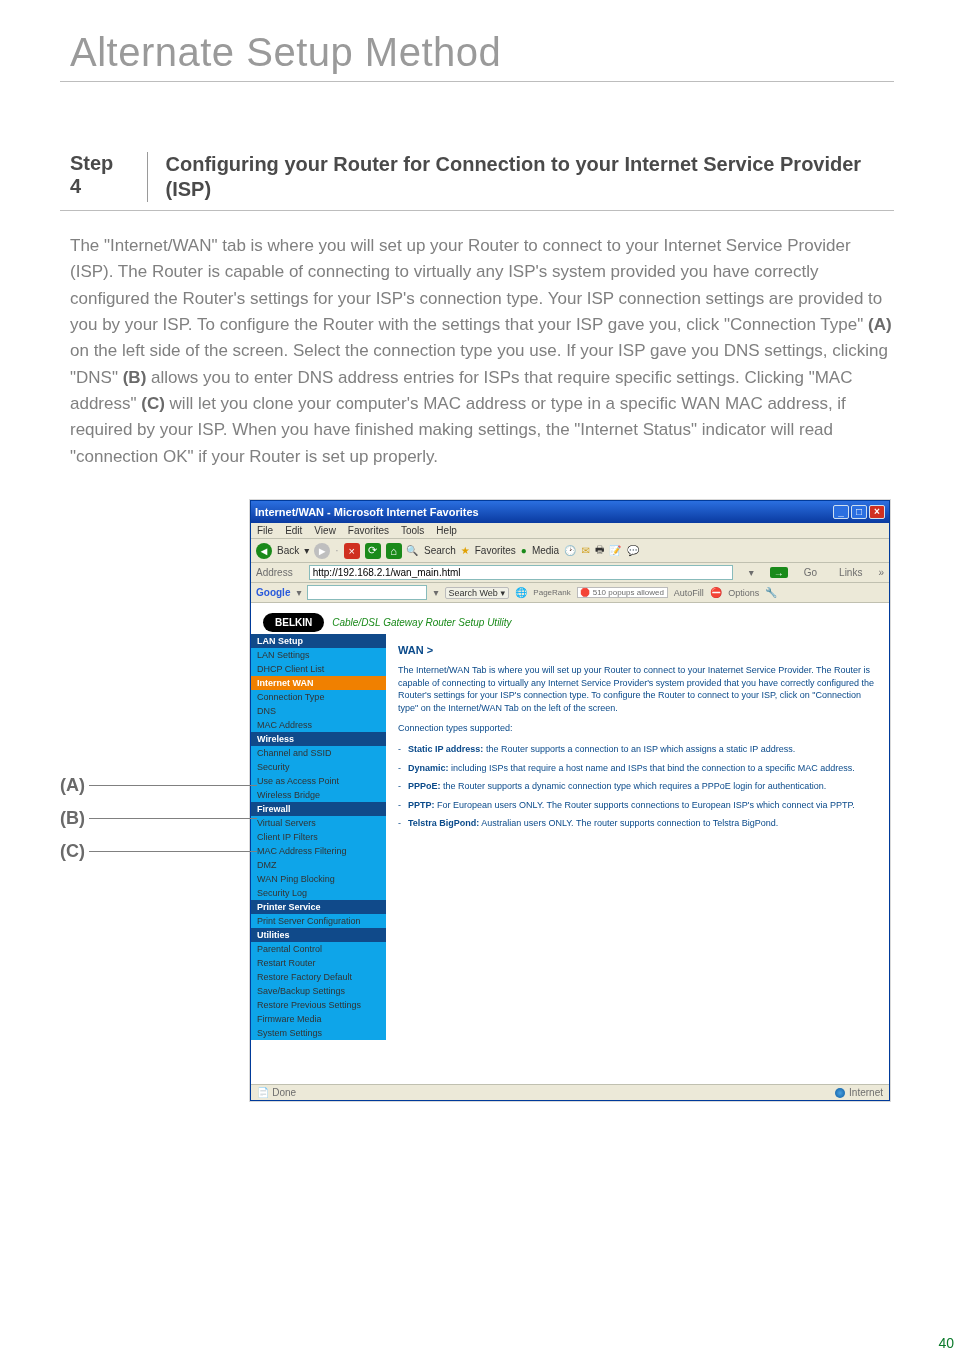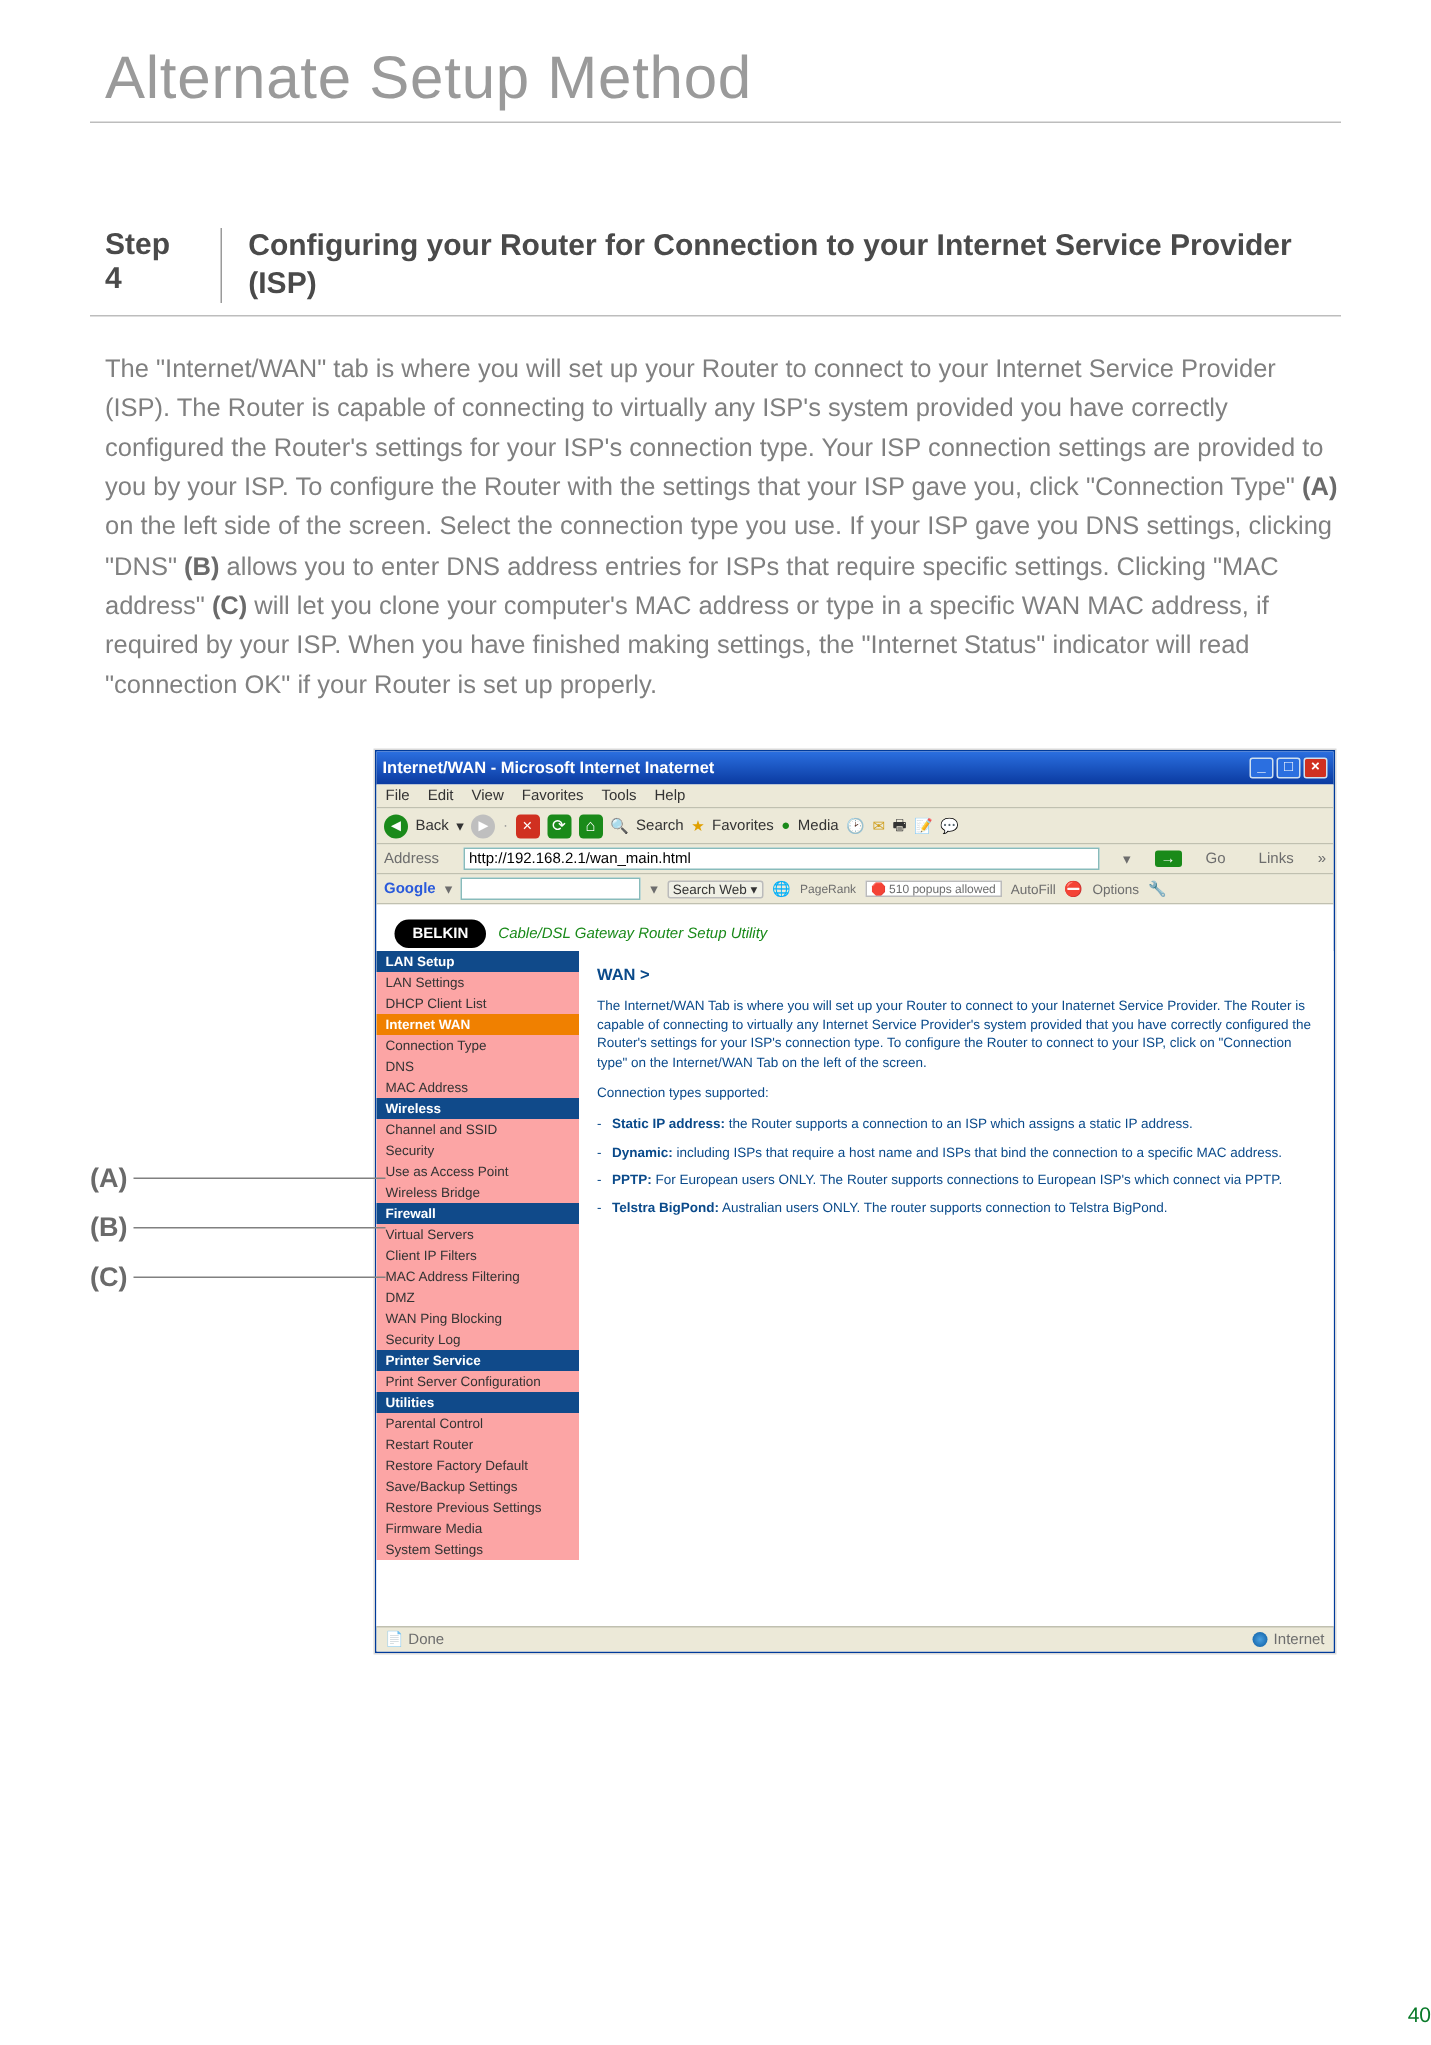--- a/index.html
+++ b/index.html
@@ -82,21 +82,21 @@
 .belkin-band{background:#fff;padding:8px 0 0 0}
 .belkin-head{display:flex;align-items:center;gap:8px;padding:2px 12px}
 .belkin-logo{background:#000;color:#fff;font-weight:700;font-size:10px;padding:4px 12px;border-radius:12px}
 .belkin-tag{color:#1a8a1a;font-style:italic;font-size:10px}
 .home-strip{background:#104a8a;color:#fff;font-size:9px;text-align:right;padding:1px 8px}
 
 .router-body{display:flex;min-height:450px}
 .sidebar{width:135px;font-size:9px;background:#fff;border-right:0}
 .sidebar .hdr{background:#104a8a;color:#fff;padding:2px 6px;font-weight:700;font-size:9px}
 .sidebar .hdr.sel{background:#f08000}
-.sidebar .item{padding:2px 6px;color:#333;background:#fca5a5}
+.sidebar .item{padding:2px 6px;color:#333;background:#0ea5e9}
 .content{flex:1;background:#fff;padding:10px 12px;font-size:9px;color:#333}
 .content h3{color:var(--accent);font-size:11px;margin-bottom:8px;font-weight:700}
 .content p{line-height:1.4;color:var(--accent);font-size:9px;margin-bottom:8px}
 .content ul{list-style:none;padding:0}
 .content li{color:var(--accent);font-size:9px;line-height:1.4;margin-bottom:6px;padding-left:10px;position:relative}
 .content li:before{content:"-";position:absolute;left:0}
 .content li b{color:var(--accent);font-weight:700}
 
 .statusbar{background:#ece9d8;border-top:1px solid #c0c0b0;font-size:10px;padding:2px 6px;display:flex;justify-content:space-between;align-items:center}
 .statusbar .zone{display:flex;align-items:center;gap:4px}
@@ -132,21 +132,21 @@
         <span class="line"></span>
       </div>
     <div class="callout">
         <span>(C)</span>
         <span class="line"></span>
       </div>
   </div>
 
   <div class="win">
     <div class="titlebar">
-      <span>Internet/WAN - Microsoft Internet Inaternet</span>
+      <span>Internet/WAN - Microsoft Internet Favorites</span>
       <div class="btns">
         <span class="btn min">_</span>
         <span class="btn max">□</span>
         <span class="btn close">×</span>
       </div>
     </div>
     <div class="menubar">
       <span>File</span>
       <span>Edit</span>
       <span>View</span>
@@ -239,20 +239,21 @@
           <div class="item">Firmware Media</div>
           <div class="item">System Settings</div>
         </div>
         <div class="content">
           <h3>WAN &gt;</h3>
           <p>The Internet/WAN Tab is where you will set up your Router to connect to your Inaternet Service Provider. The Router is capable of connecting to virtually any Internet Service Provider's system provided that you have correctly configured the Router's settings for your ISP's connection type. To configure the Router to connect to your ISP, click on "Connection type" on the Internet/WAN Tab on the left of the screen.</p>
           <p>Connection types supported:</p>
           <ul>
             <li><b>Static IP address:</b><span> the Router supports a connection to an ISP which assigns a static IP address.</span></li>
             <li><b>Dynamic:</b><span> including ISPs that require a host name and ISPs that bind the connection to a specific MAC address.</span></li>
+            <li><b>PPPoE:</b><span> the Router supports a dynamic connection type which requires a PPPoE login for authentication.</span></li>
             <li><b>PPTP:</b><span> For European users ONLY. The Router supports connections to European ISP's which connect via PPTP.</span></li>
             <li><b>Telstra BigPond:</b><span> Australian users ONLY. The router supports connection to Telstra BigPond.</span></li>
           </ul>
         </div>
       </div>
     </div>
 
     <div class="statusbar">
       <span><span>📄</span> <span>Done</span></span>
       <span class="zone">

